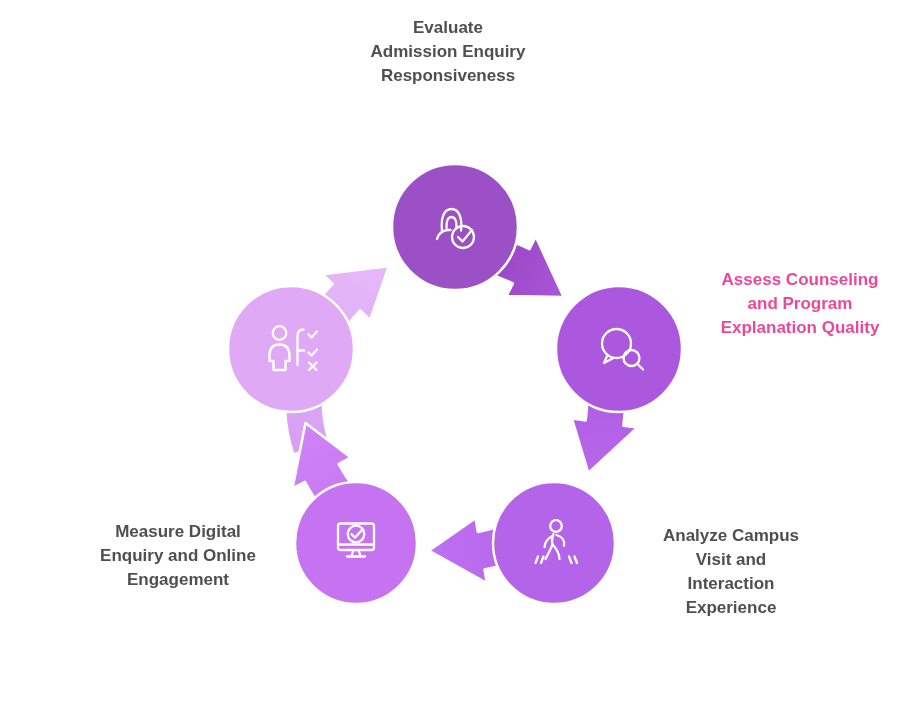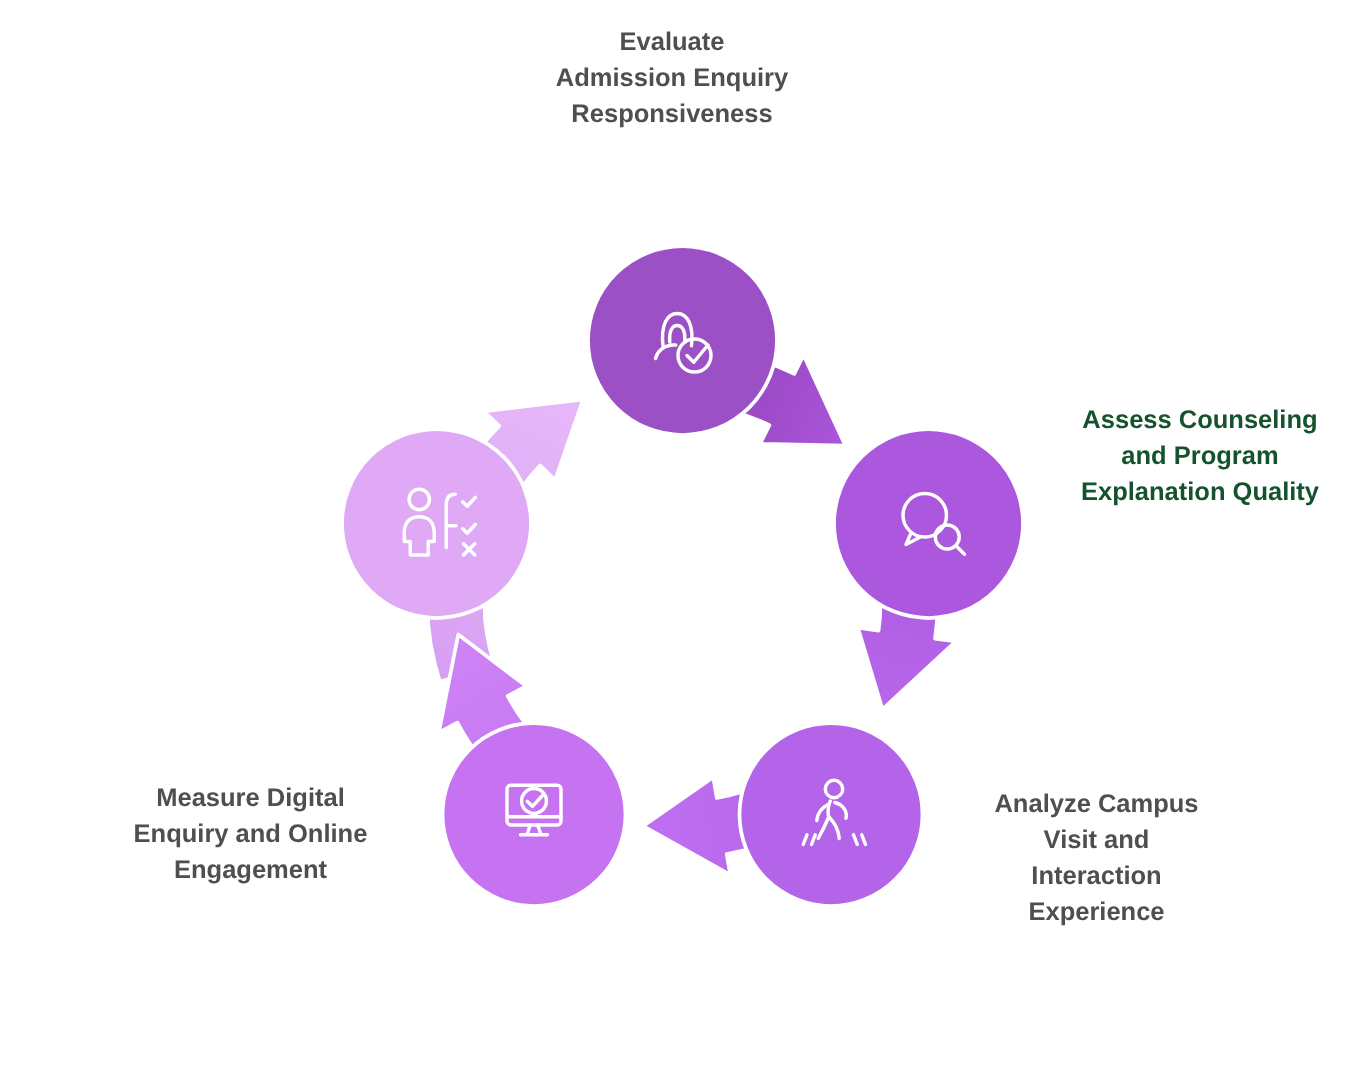--- a/index.html
+++ b/index.html
@@ -9,21 +9,21 @@
   }
   .diagram-svg{position:absolute;left:0;top:0;}
   .step-label{
     position:absolute;
     font-weight:700;font-size:17px;line-height:24px;
     text-align:center;white-space:pre-line;color:#4F4F4F;
   }
   .label-0{left:318px;top:16px;width:260px;}
   .label-1{left:688px;top:268px;width:224px;}
   .label-2{left:641px;top:524px;width:180px;}
-  .label-3{left:57px;top:520px;width:220px;}
+  .label-3{left:68px;top:520px;width:220px;}
   .label-4{left:4px;top:266px;width:212px;}
   .logo{
     position:absolute;left:0;right:0;top:668px;height:40px;
     display:flex;justify-content:flex-start;align-items:center;gap:7px;
   }
   .brand-word{
     font-weight:700;font-size:22px;letter-spacing:-0.3px;color:#7A28A8;
   }
   .node-icon path, .node-icon circle, .node-icon rect{
     fill:none;stroke:#ffffff;stroke-width:2.3;stroke-linecap:round;stroke-linejoin:round;
@@ -131,21 +131,21 @@
         <path d="M49.5,35.5 L52.5,38.5 L58,32.5"></path>
         <path d="M50,45.5 L57.5,53"></path>
           <path d="M57.5,45.5 L50,53"></path>
       </g>
     </g>
   </svg>
 
   <div class="step-label label-0" style="color: rgb(79, 79, 79);">Evaluate
 Admission Enquiry
 Responsiveness</div>
-  <div class="step-label label-1" style="color: #14532d;">Assess Counseling
+  <div class="step-label label-1" style="color: #ec4899;">Assess Counseling
 and Program
 Explanation Quality</div>
   <div class="step-label label-2" style="color: rgb(79, 79, 79);">Analyze Campus
 Visit and
 Interaction
 Experience</div>
   <div class="step-label label-3" style="color: rgb(79, 79, 79);">Measure Digital
 Enquiry and Online
 Engagement</div>
 

